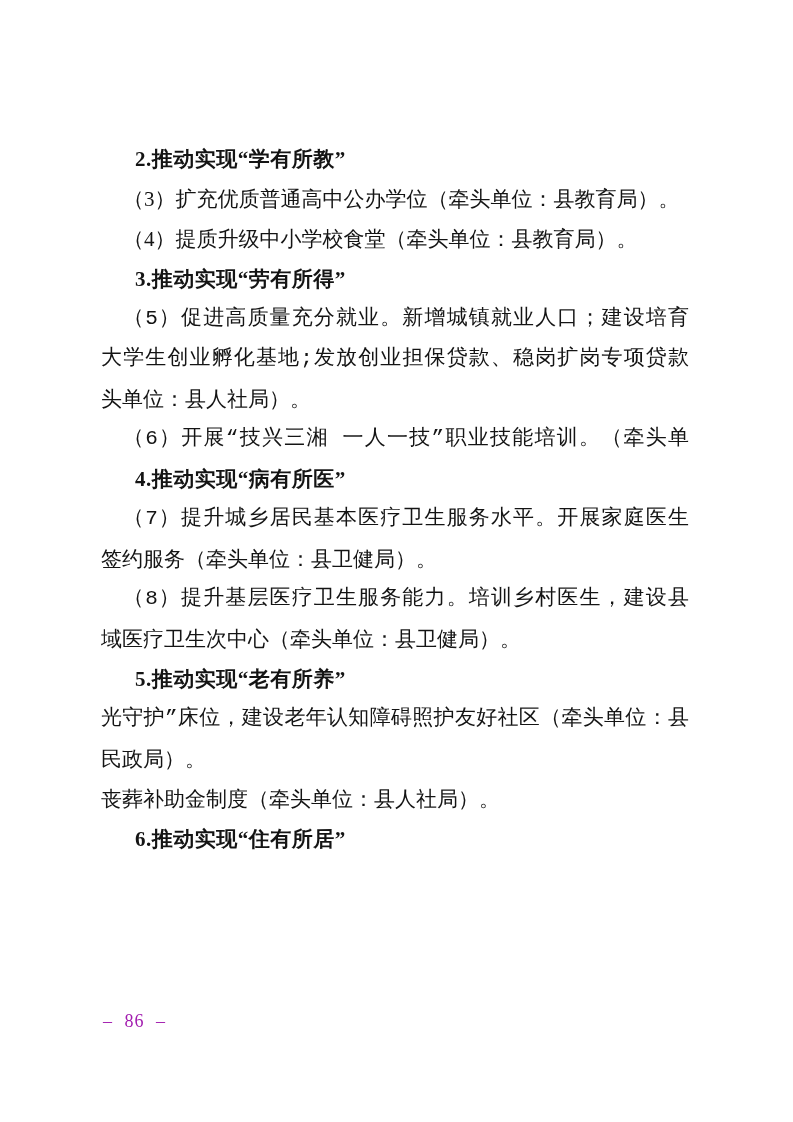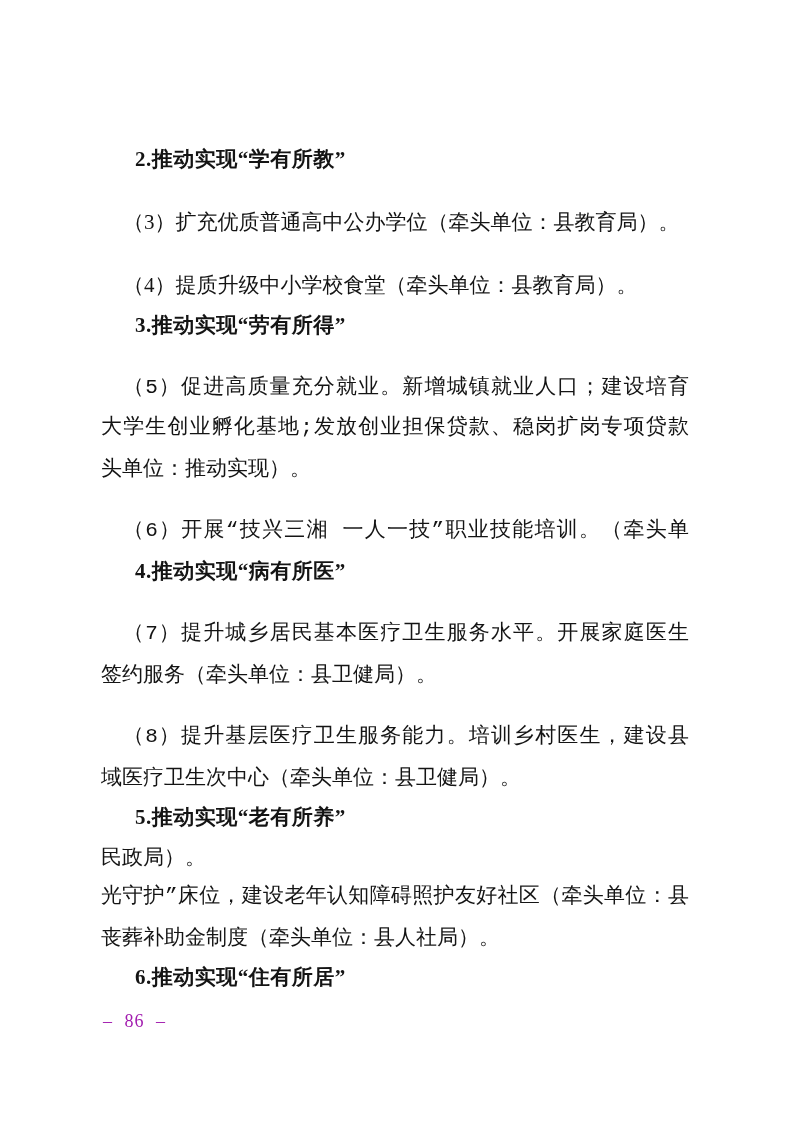--- a/index.html
+++ b/index.html
@@ -31,21 +31,20 @@
     font-size: 21px;
     overflow: hidden;
   }
   .heading {
     font-weight: bold;
     padding-left: 34px;
     letter-spacing: 0.5px;
   }
   .single, .first {
     text-indent: 22px;
-    margin-top: 23px;
   }
   .first, .mid {
     text-align: justify;
     text-align-last: justify;
     font-family: Liberation Mono, monospace;
   }
   .last, .single {
     text-align: left;
   }
   .footer {
@@ -63,28 +62,28 @@
 <body>
 
 <div class="page">
   <div class="content">
     <div class="line heading">2.推动实现“学有所教”</div>
     <div class="line single">（3）扩充优质普通高中公办学位（牵头单位：县教育局）。</div>
     <div class="line single">（4）提质升级中小学校食堂（牵头单位：县教育局）。</div>
     <div class="line heading">3.推动实现“劳有所得”</div>
     <div class="line first">（5）促进高质量充分就业。新增城镇就业人口；建设培育</div>
     <div class="line mid">大学生创业孵化基地;发放创业担保贷款、稳岗扩岗专项贷款(牵</div>
-    <div class="line last">头单位：推动实现）。</div>
+    <div class="line last">头单位：县人社局）。</div>
     <div class="line first">（6）开展“技兴三湘 一人一技”职业技能培训。（牵头单</div>
     <div class="line heading">4.推动实现“病有所医”</div>
     <div class="line first">（7）提升城乡居民基本医疗卫生服务水平。开展家庭医生</div>
     <div class="line last">签约服务（牵头单位：县卫健局）。</div>
     <div class="line first">（8）提升基层医疗卫生服务能力。培训乡村医生，建设县</div>
     <div class="line last">域医疗卫生次中心（牵头单位：县卫健局）。</div>
     <div class="line heading">5.推动实现“老有所养”</div>
+    <div class="line mid">光守护”床位，建设老年认知障碍照护友好社区（牵头单位：县</div>
     <div class="line last">民政局）。</div>
-    <div class="line mid">光守护”床位，建设老年认知障碍照护友好社区（牵头单位：县</div>
     <div class="line last">丧葬补助金制度（牵头单位：县人社局）。</div>
     <div class="line heading">6.推动实现“住有所居”</div>
   </div>
 
   <div class="footer">– 86 –</div>
 </div>
 
 </body></html>

